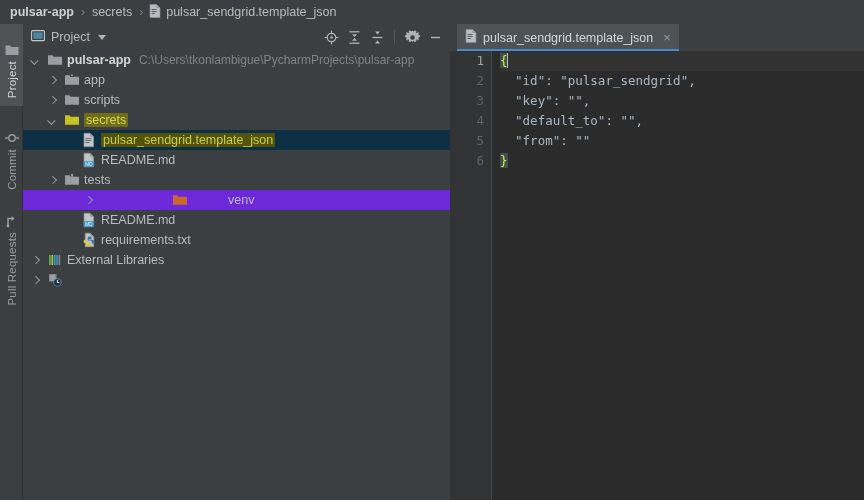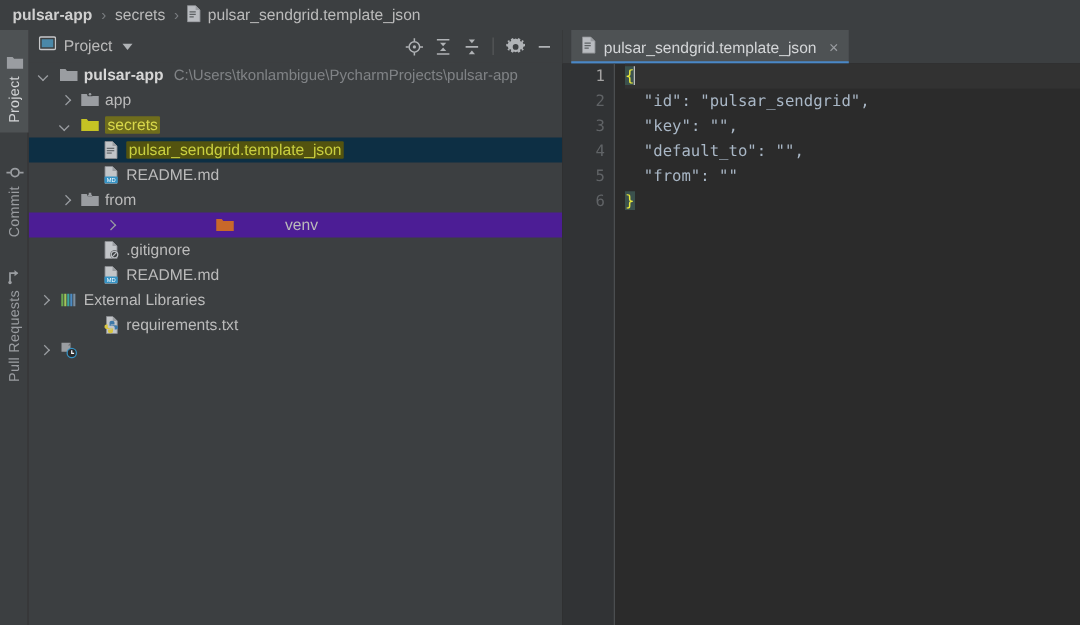--- a/index.html
+++ b/index.html
@@ -67,21 +67,21 @@
   .tree {
     position: absolute; top: 26px; left: 0; width: 427px; height: 450px;
     background: #3c3f41; font-size: 12.5px; color: #bbbbbb;
     overflow: hidden;
   }
   .row {
     position: relative; height: 20px; display: flex; align-items: center;
     white-space: nowrap; width: 427px;
   }
   .row.selected { background: #0d2f44; }
-  .row.hovered  { background: #4c1d95; gap: 36px; }
+  .row.hovered  { background: #6d28d9; gap: 36px; }
   .arrow {
     width: 9px; height: 9px; flex: 0 0 9px; position: relative;
   }
   .arrow.closed::before {
     content: ""; position: absolute; left: 2px; top: 1px;
     width: 4.5px; height: 4.5px;
     border-right: 1.4px solid #9a9da1; border-top: 1.4px solid #9a9da1;
     transform: rotate(45deg);
   }
   .arrow.open::before {
@@ -276,20 +276,31 @@
             <svg width="16" height="16" viewBox="0 0 16 16">
               <path d="M1 3.2h4.4l1.2 1.5H15v8.1H1z" fill="#9a9da1"></path>
               <rect x="6" y="1.6" width="4" height="3.4" rx=".5" fill="#3c3f41"></rect>
               <circle cx="8" cy="3.3" r="1" fill="#9a9da1"></circle>
             </svg>
           </span>
           <span class="lbl">app</span>
         </div>
         <div class="row">
           <span style="display: inline-block; flex: 0 0 auto; width: 25px; height: 1px;"></span>
+          <span class="arrow closed"></span>
+          <span style="display: inline-block; width: 7px; flex: 0 0 7px;"></span>
+          <span class="icon-slot">
+            <svg width="16" height="16" viewBox="0 0 16 16">
+              <path d="M1 3.2h4.4l1.2 1.5H15v8.1H1z" fill="#9a9da1"></path>
+            </svg>
+          </span>
+          <span class="lbl">scripts</span>
+        </div>
+        <div class="row">
+          <span style="display: inline-block; flex: 0 0 auto; width: 25px; height: 1px;"></span>
           <span class="arrow open"></span>
           <span style="display: inline-block; width: 7px; flex: 0 0 7px;"></span>
           <span class="icon-slot">
             <svg width="16" height="16" viewBox="0 0 16 16">
               <path d="M1 3.2h4.4l1.2 1.5H15v8.1H1z" fill="#c5c324"></path>
             </svg>
           </span>
           <span class="lbl hl">secrets</span>
         </div>
         <div class="row selected">
@@ -325,90 +336,75 @@
           <span style="display: inline-block; flex: 0 0 auto; width: 25px; height: 1px;"></span>
           <span class="arrow closed"></span>
           <span style="display: inline-block; width: 7px; flex: 0 0 7px;"></span>
           <span class="icon-slot">
             <svg width="16" height="16" viewBox="0 0 16 16">
               <path d="M1 3.2h4.4l1.2 1.5H15v8.1H1z" fill="#9a9da1"></path>
               <rect x="6" y="1.4" width="4" height="3.6" rx=".5" fill="#3c3f41"></rect>
               <path d="M7 2.1h2v1.3l.9 1.4H6.1L7 3.4z" fill="#9a9da1"></path>
             </svg>
           </span>
-          <span class="lbl">from</span>
+          <span class="lbl">tests</span>
         </div>
         <div class="row hovered">
           <span style="display: inline-block; flex: 0 0 auto; width: 25px; height: 1px;"></span>
           <span class="arrow closed"></span>
           <span style="display: inline-block; width: 7px; flex: 0 0 7px;"></span>
           <span class="icon-slot">
             <svg width="16" height="16" viewBox="0 0 16 16">
               <path d="M1 3.2h4.4l1.2 1.5H15v8.1H1z" fill="#c8682a"></path>
             </svg>
           </span>
           <span class="lbl">venv</span>
-        </div>
-        <div class="row">
-          <span style="display: inline-block; flex: 0 0 auto; width: 42px; height: 1px;"></span>
-          <span class="arrow "></span>
-          <span style="display: inline-block; width: 7px; flex: 0 0 7px;"></span>
-          <span class="icon-slot">
-            <svg width="16" height="16" viewBox="0 0 16 16">
-              <path d="M3 1.2h6L12.6 4.8v10H3z" fill="#c2c5c8" stroke="#8a8d90" stroke-width=".7"></path>
-              <path d="M9 1.2v3.6h3.6" fill="#9a9da1"></path>
-              <circle cx="10.6" cy="11.6" r="3.4" fill="#3c3f41"></circle>
-              <circle cx="10.6" cy="11.6" r="2.6" fill="none" stroke="#b9bcc0" stroke-width="1"></circle>
-              <line x1="8.7" y1="13.5" x2="12.5" y2="9.7" stroke="#b9bcc0" stroke-width="1"></line>
-            </svg>
-          </span>
-          <span class="lbl">.gitignore</span>
         </div>
         <div class="row">
           <span style="display: inline-block; flex: 0 0 auto; width: 42px; height: 1px;"></span>
           <span class="arrow "></span>
           <span style="display: inline-block; width: 7px; flex: 0 0 7px;"></span>
           <span class="icon-slot">
             <svg width="16" height="16" viewBox="0 0 16 16">
               <path d="M3 1.2h6L12.6 4.8v10H3z" fill="#c2c5c8" stroke="#8a8d90" stroke-width=".7"></path>
               <path d="M9 1.2v3.6h3.6" fill="#9a9da1"></path>
               <rect x="2.6" y="9.2" width="10.6" height="5.4" rx=".8" fill="#3592c4"></rect>
               <text x="7.9" y="13.5" font-size="4.6" fill="#ffffff" text-anchor="middle" font-family="Liberation Sans, sans-serif">MD</text>
             </svg>
           </span>
           <span class="lbl">README.md</span>
+        </div>
+        <div class="row">
+          <span style="display: inline-block; flex: 0 0 auto; width: 42px; height: 1px;"></span>
+          <span class="arrow "></span>
+          <span style="display: inline-block; width: 7px; flex: 0 0 7px;"></span>
+          <span class="icon-slot">
+            <svg width="16" height="16" viewBox="0 0 16 16">
+              <path d="M4.2 1.2h5L12.8 4.8v10H4.2z" fill="#c2c5c8" stroke="#8a8d90" stroke-width=".7"></path>
+              <path d="M9.2 1.2v3.6h3.6" fill="#9a9da1"></path>
+              <path d="M6.6 6.2c0-1 .7-1.6 2-1.6s2 .6 2 1.6v1.4H7.6v.5h4.2c1 0 1.6.6 1.6 1.7s-.6 1.8-1.6 1.8h-1v-1.5c0-1-.7-1.6-2-1.6H6.6z" fill="#3c78a8"></path>
+              <path d="M9.4 13c0 1-.7 1.6-2 1.6s-2-.6-2-1.6v-1.4h3v-.5H4.2c-1 0-1.6-.6-1.6-1.7S3.2 7.6 4.2 7.6h1v1.5c0 1 .7 1.6 2 1.6h2.2z" fill="#d8c540"></path>
+            </svg>
+          </span>
+          <span class="lbl">requirements.txt</span>
         </div>
         <div class="row">
           <span style="display: inline-block; flex: 0 0 auto; width: 8px; height: 1px;"></span>
           <span class="arrow closed"></span>
           <span style="display: inline-block; width: 7px; flex: 0 0 7px;"></span>
           <span class="icon-slot">
             <svg width="16" height="16" viewBox="0 0 16 16">
               <rect x="2" y="3" width="1.7" height="10" fill="#6aa84f"></rect>
               <rect x="4.4" y="3" width="1.7" height="10" fill="#9fc75a"></rect>
               <rect x="6.8" y="3" width="1.7" height="10" fill="#3aa6a0"></rect>
               <rect x="9.2" y="3" width="1.7" height="10" fill="#4a8bc4"></rect>
               <rect x="11.6" y="3" width="1.7" height="10" fill="#7a8ea0"></rect>
             </svg>
           </span>
           <span class="lbl">External Libraries</span>
-        </div>
-        <div class="row">
-          <span style="display: inline-block; flex: 0 0 auto; width: 42px; height: 1px;"></span>
-          <span class="arrow "></span>
-          <span style="display: inline-block; width: 7px; flex: 0 0 7px;"></span>
-          <span class="icon-slot">
-            <svg width="16" height="16" viewBox="0 0 16 16">
-              <path d="M4.2 1.2h5L12.8 4.8v10H4.2z" fill="#c2c5c8" stroke="#8a8d90" stroke-width=".7"></path>
-              <path d="M9.2 1.2v3.6h3.6" fill="#9a9da1"></path>
-              <path d="M6.6 6.2c0-1 .7-1.6 2-1.6s2 .6 2 1.6v1.4H7.6v.5h4.2c1 0 1.6.6 1.6 1.7s-.6 1.8-1.6 1.8h-1v-1.5c0-1-.7-1.6-2-1.6H6.6z" fill="#3c78a8"></path>
-              <path d="M9.4 13c0 1-.7 1.6-2 1.6s-2-.6-2-1.6v-1.4h3v-.5H4.2c-1 0-1.6-.6-1.6-1.7S3.2 7.6 4.2 7.6h1v1.5c0 1 .7 1.6 2 1.6h2.2z" fill="#d8c540"></path>
-            </svg>
-          </span>
-          <span class="lbl">requirements.txt</span>
         </div>
         <div class="row">
           <span style="display: inline-block; flex: 0 0 auto; width: 8px; height: 1px;"></span>
           <span class="arrow closed"></span>
           <span style="display: inline-block; width: 7px; flex: 0 0 7px;"></span>
           <span class="icon-slot">
             <svg width="16" height="16" viewBox="0 0 16 16">
               <path d="M2.2 2.2h7.2v7.2H2.2z" fill="#9a9da1"></path>
               <path d="M9.4 2.2l-2 2.2h2z" fill="#6e7174"></path>
               <circle cx="10.4" cy="10.4" r="4.2" fill="#3592c4"></circle>

